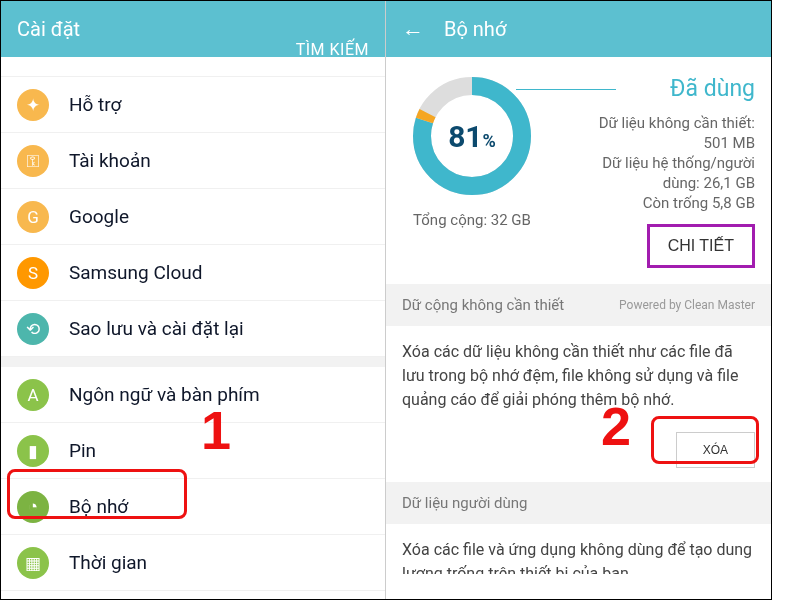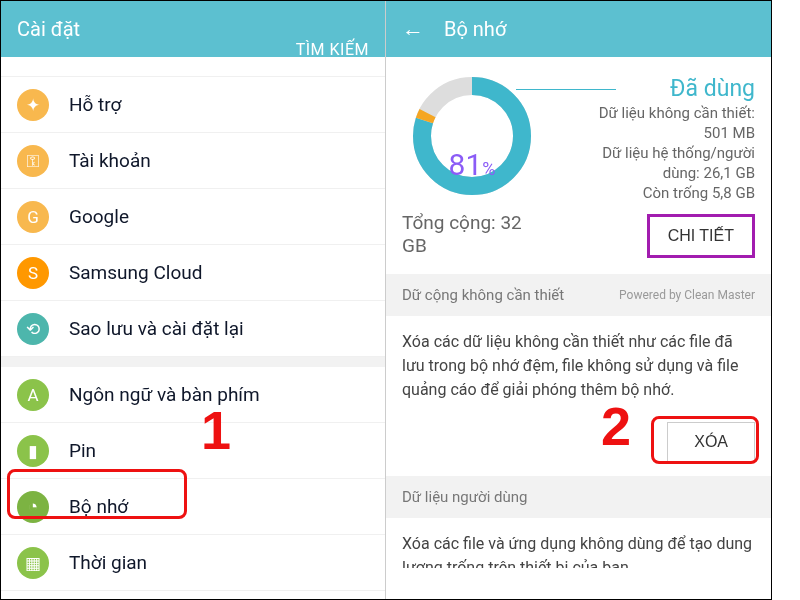--- a/index.html
+++ b/index.html
@@ -23,33 +23,33 @@
   .ic.sorange { background: #ff9800; }
   .label { font-size: 19px; color: #0f172a; }
   .highlight-box { position: absolute; border: 3px solid #e11; border-radius: 8px; pointer-events: none; }
   .annotation { position: absolute; color: #e11; font-size: 54px; font-weight: 900; font-family: Arial, sans-serif; pointer-events: none; }
 
   
   .storage-top { background: #fff; padding: 14px 16px 16px 16px; display: flex; align-items: flex-start; position: relative; }
   .donut-wrap { width: 140px; display: flex; flex-direction: column; align-items: center; }
   .donut { width: 130px; height: 130px; position: relative; }
   .donut svg { transform: rotate(-90deg); }
-  .donut .center-txt { position: absolute; top: 50%; left: 50%; transform: translate(-50%,-50%); color: #8b5cf6; font-size: 30px; font-weight: 400; margin-top: 28px; }
+  .donut .center-txt { position: absolute; top: 50%; left: 50%; transform: translate(-50%,-50%); color: #0c4a6e; font-size: 30px; font-weight: 700; }
   .donut .center-txt .pct { font-size: 18px; }
-  .total-txt { font-size: 19px; color: #666; margin-top: 10px; }
+  .total-txt { font-size: 15px; color: #666; margin-top: 10px; }
   .storage-info { flex: 1; text-align: right; padding-left: 10px; padding-top: 4px; }
-  .used-label { color: #3fb7cc; font-size: 23px; margin-bottom: 2px; }
+  .used-label { color: #3fb7cc; font-size: 23px; margin-bottom: 12px; }
   .info-line { font-size: 15px; color: #666; margin-bottom: 2px; }
   .detail-btn { display: inline-block; border: 3px solid #a21caf; padding: 10px 18px; font-size: 16px; color: #333; margin-top: 10px; background: #fff; }
   .callout-line { position: absolute; border-top: 1px solid #3fb7cc; }
   .section-header { background: #f2f2f2; padding: 12px 16px; display: flex; align-items: center; font-size: 15px; color: #777; }
   .section-header .powered { margin-left: auto; font-size: 12px; color: #999; }
   .section-body { padding: 14px 16px; font-size: 16px; color: #444; line-height: 1.5; background: #fff; }
   .action-row { padding: 6px 16px 14px 16px; text-align: right; background: #fff; }
-  .action-btn { border: 1px solid #ccc; padding: 10px 26px; font-size: 16px; color: #333; background: #fff; }
+  .action-btn { border: 1px solid #ccc; padding: 10px 26px; font-size: 12px; color: #333; background: #fff; }
   .section-body.cut { height: 50px; overflow: hidden; }
 </style>
 </head>
 <body>
 
 <div class="container">
 
   <div class="pane pane-left">
     <div class="header">
       <span>Cài đặt</span>

